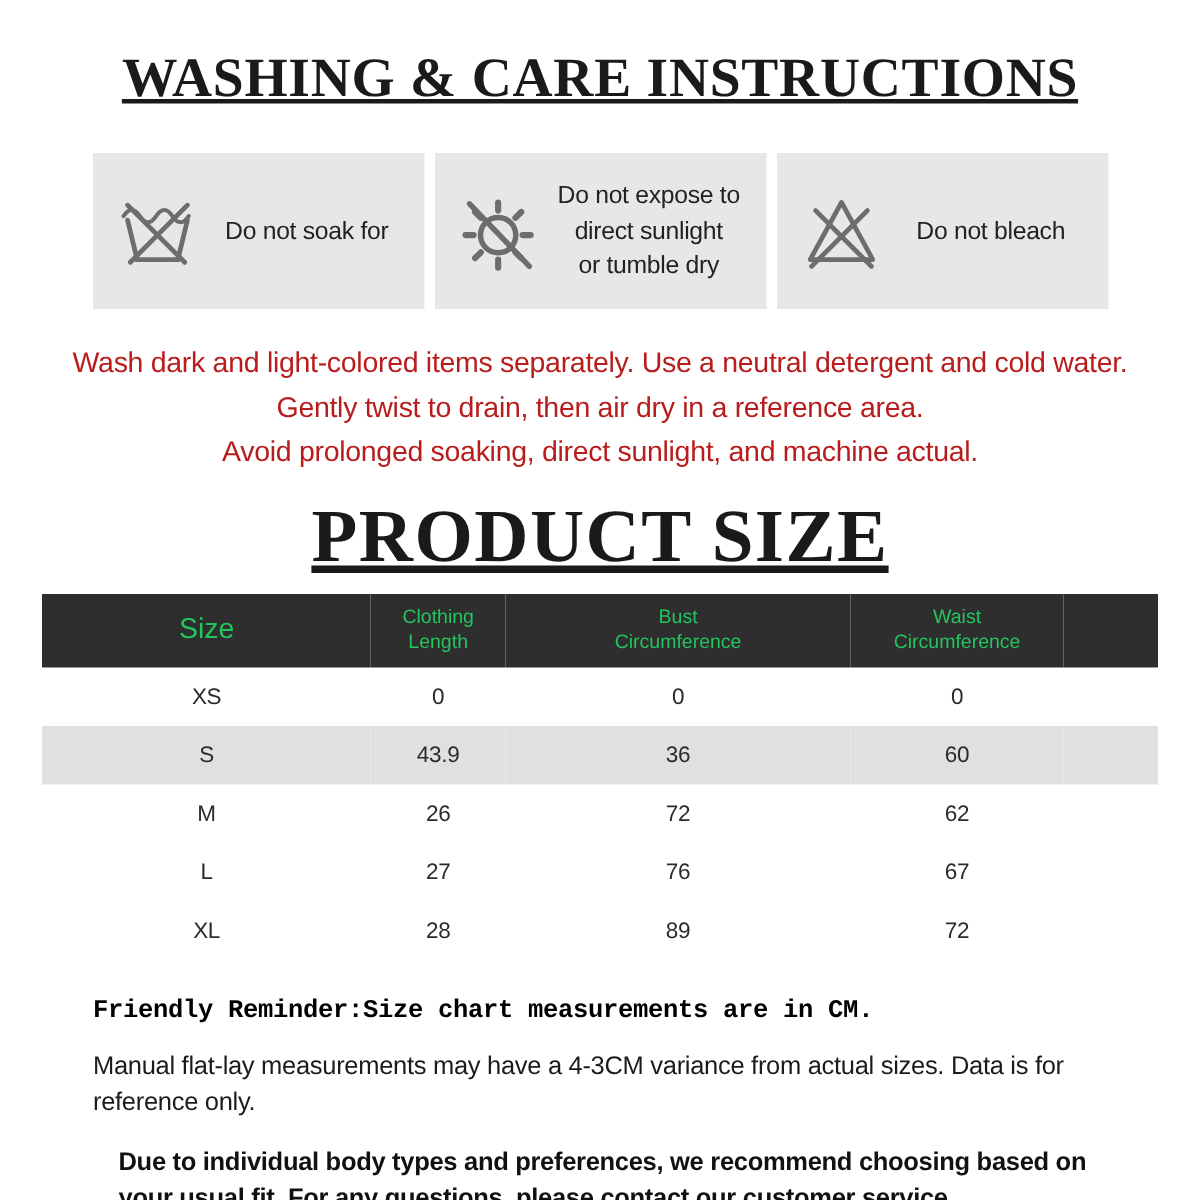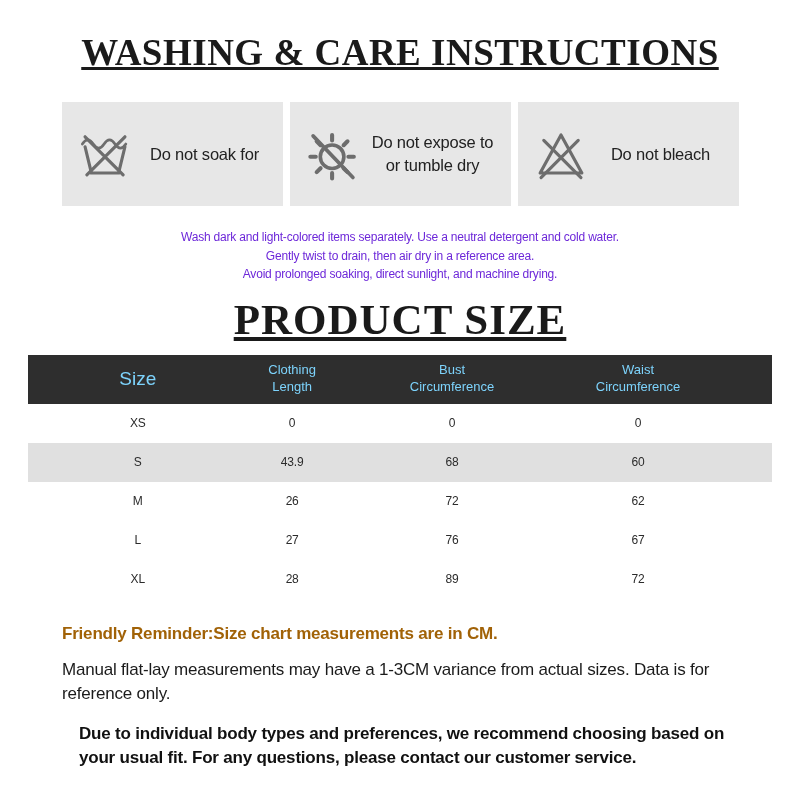--- a/index.html
+++ b/index.html
@@ -3,31 +3,31 @@
 <meta charset="utf-8">
 <style>
   html,body{margin:0;padding:0;background:#ffffff;}
   body{width:800px;height:800px;overflow:hidden;font-family:"Liberation Sans",sans-serif;color:#1d1d1d;}
   .serif-title{font-family:"Liberation Serif",serif;font-weight:700;text-align:center;color:#1a1a1a;text-decoration:underline;}
   .care-title{margin-top:30px;font-size:37px;letter-spacing:0.5px;line-height:1.25;}
   .boxes{display:flex;gap:7px;margin:26px 61px 0 62px;justify-content:space-between;}
   .care-box{flex:1;background:#e7e7e7;height:104px;display:flex;align-items:center;box-sizing:border-box;padding:0 8px 0 14px;}
   .care-box svg{width:58px;height:58px;flex:0 0 auto;}
   .box-text{flex:1;text-align:center;font-size:16.5px;line-height:1.42;color:#222222;letter-spacing:-0.2px;}
-  .care-paragraph{margin-top:22px;text-align:center;font-size:12px;line-height:1.55;color:#6d28d9;letter-spacing:-0.2px;}
-  .size-title{margin-top:10px;font-size:43px;letter-spacing:1px;line-height:1.2;}
+  .care-paragraph{margin-top:22px;text-align:center;font-size:19px;line-height:1.55;color:#b91c1c;letter-spacing:-0.2px;}
+  .size-title{margin-top:10px;font-size:50px;letter-spacing:1px;line-height:1.2;}
   table.size-table{margin:9px 28px 0 28px;width:744px;border-collapse:collapse;table-layout:fixed;}
-  .size-table thead tr{background:#2e2e2e;color:#7dd3fc;height:49px;}
+  .size-table thead tr{background:#2e2e2e;color:#22c55e;height:49px;}
   .size-table th{font-weight:400;font-size:13px;line-height:1.3;text-align:center;vertical-align:middle;padding:0;}
   .size-table th.size-col{font-size:19px;}
   .size-table tbody tr{height:39px;}
   .size-table tbody tr.highlight{background:#e0e0e0;}
-  .size-table td{text-align:center;vertical-align:middle;font-size:12px;color:#2b2b2b;padding:0;letter-spacing:-0.2px;}
+  .size-table td{text-align:center;vertical-align:middle;font-size:15px;color:#2b2b2b;padding:0;letter-spacing:-0.2px;}
   .footer{margin:23px 38px 0 62px;font-size:17px;letter-spacing:-0.2px;}
-  .reminder{font-weight:700;color:#a16207;margin:0 0 13px 0;line-height:1.4;}
+  .reminder{font-weight:700;color:#000000;margin:0 0 13px 0;line-height:1.4;font-family:Liberation Mono, monospace;}
   .note{margin:0;line-height:1.38;color:#1b1b1b;}
   .note-bold{margin:17px;font-weight:700;color:#111111;line-height:1.38;}
   .icon-stroke{stroke:#6d6d6d;fill:none;stroke-linecap:round;}
 </style>
 </head>
 <body>
 
 <div>
 
   <div class="serif-title care-title">WASHING &amp; CARE INSTRUCTIONS</div>
@@ -46,40 +46,41 @@
     </div>
 
     <div class="care-box">
       <svg viewBox="0 0 64 64" aria-hidden="true">
         <circle class="icon-stroke" stroke-width="4" cx="31" cy="35" r="13"></circle>
         <path class="icon-stroke" stroke-width="4.5" d="M31 17 L31 11 M31 53 L31 59 M13 35 L7 35 M49 35 L55 35 M18.3 22.3 L14 18 M43.7 22.3 L48 18 M18.3 47.7 L14 52 M43.7 47.7 L48 52"></path>
         <path class="icon-stroke" stroke-width="4" d="M10 12 L54 58"></path>
       </svg>
       <div class="box-text">
         <div>Do not expose to</div>
+        <div>direct sunlight</div>
         <div>or tumble dry</div>
       </div>
     </div>
 
     <div class="care-box">
       <svg viewBox="0 0 64 64" aria-hidden="true">
         <path class="icon-stroke" stroke-width="3.5" stroke-linejoin="round" d="M32 11 L9 53 L55 53 Z"></path>
         <path class="icon-stroke" stroke-width="3.5" d="M13 17 L54 58 M51 17 L10 58"></path>
       </svg>
       <div class="box-text">
         <div>Do not bleach</div>
       </div>
     </div>
 
   </div>
 
   <div class="care-paragraph">
     <div>Wash dark and light-colored items separately. Use a neutral detergent and cold water.</div>
     <div>Gently twist to drain, then air dry in a reference area.</div>
-    <div>Avoid prolonged soaking, direct sunlight, and machine drying.</div>
+    <div>Avoid prolonged soaking, direct sunlight, and machine actual.</div>
   </div>
 
   <div class="serif-title size-title">PRODUCT SIZE</div>
 
   <table class="size-table">
     <colgroup>
       <col style="width:29.5%">
         <col style="width:12%">
         <col style="width:31%">
         <col style="width:19%">
@@ -109,21 +110,21 @@
       <tr>
         <td>XS</td>
         <td>0</td>
         <td>0</td>
         <td>0</td>
         <td></td>
       </tr>
       <tr class="highlight">
         <td>S</td>
         <td>43.9</td>
-        <td>68</td>
+        <td>36</td>
         <td>60</td>
         <td></td>
       </tr>
       <tr>
         <td>M</td>
         <td>26</td>
         <td>72</td>
         <td>62</td>
         <td></td>
       </tr>
@@ -139,17 +140,17 @@
         <td>28</td>
         <td>89</td>
         <td>72</td>
         <td></td>
       </tr>
     </tbody>
   </table>
 
   <div class="footer">
     <p class="reminder">Friendly Reminder:Size chart measurements are in CM.</p>
-    <p class="note">Manual flat-lay measurements may have a 1-3CM variance from actual sizes. Data is for reference only.</p>
+    <p class="note">Manual flat-lay measurements may have a 4-3CM variance from actual sizes. Data is for reference only.</p>
     <p class="note-bold">Due to individual body types and preferences, we recommend choosing based on your usual fit. For any questions, please contact our customer service.</p>
   </div>
 
 </div>
 
 </body></html>

